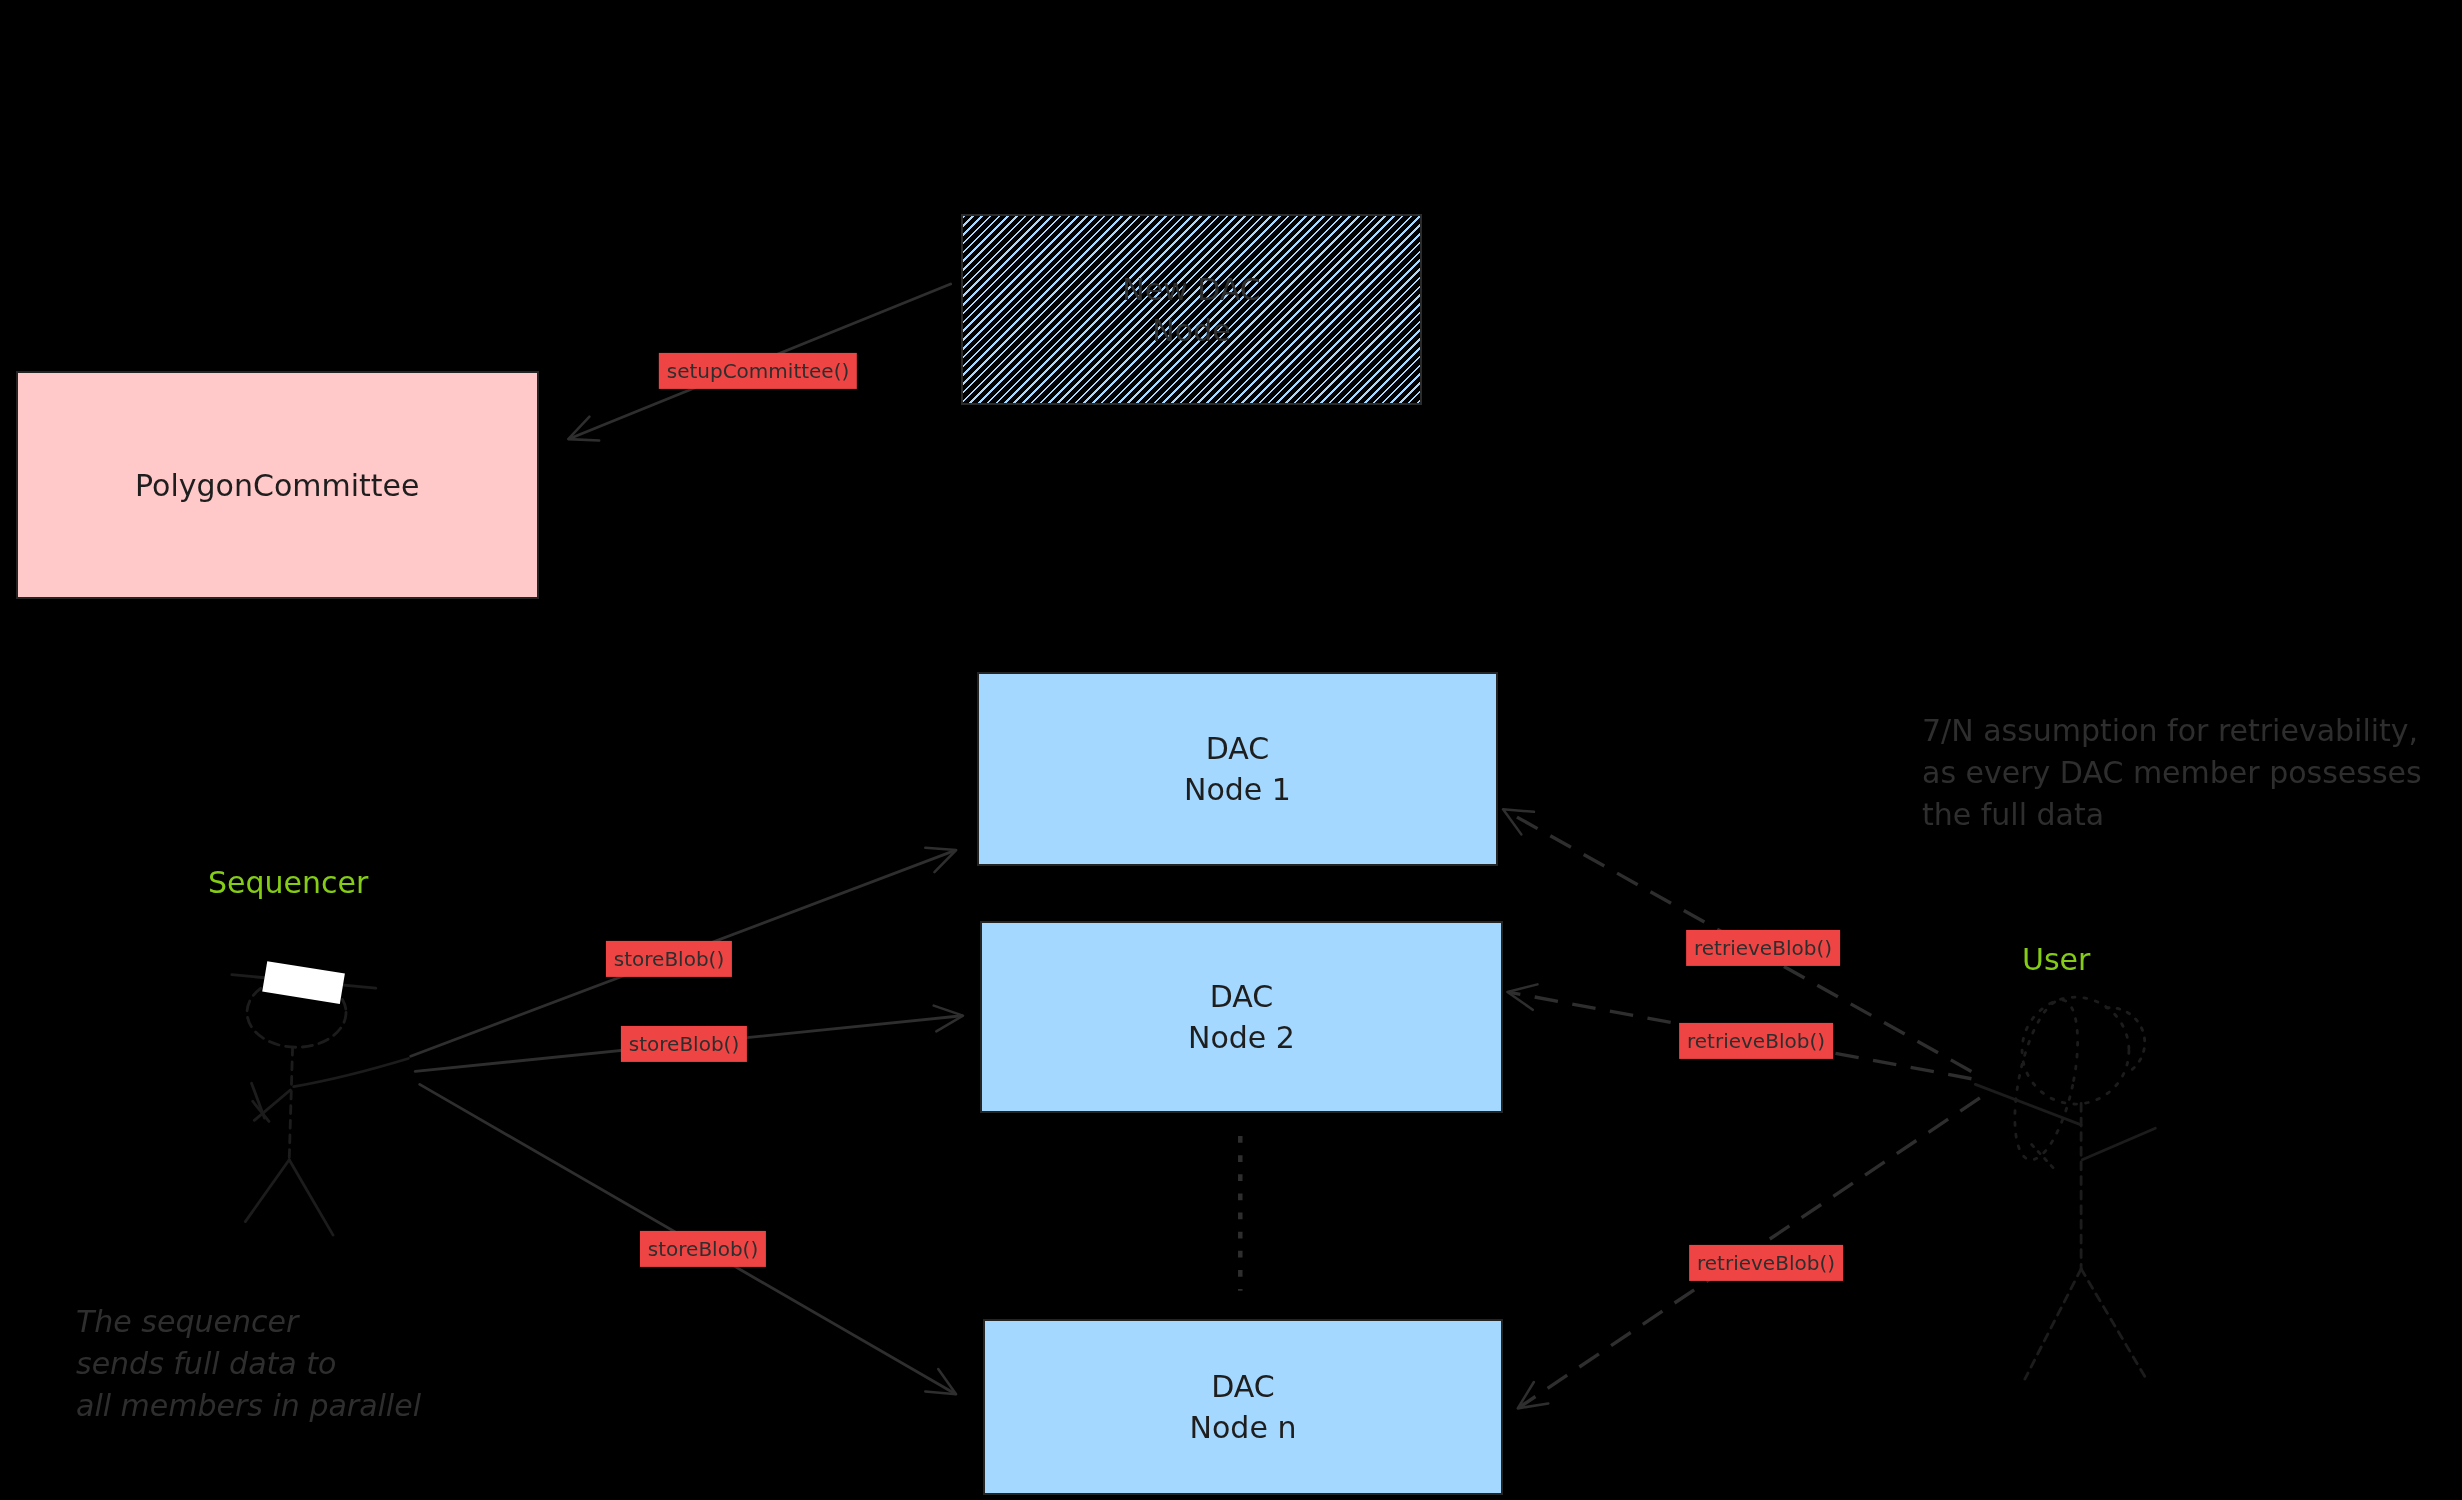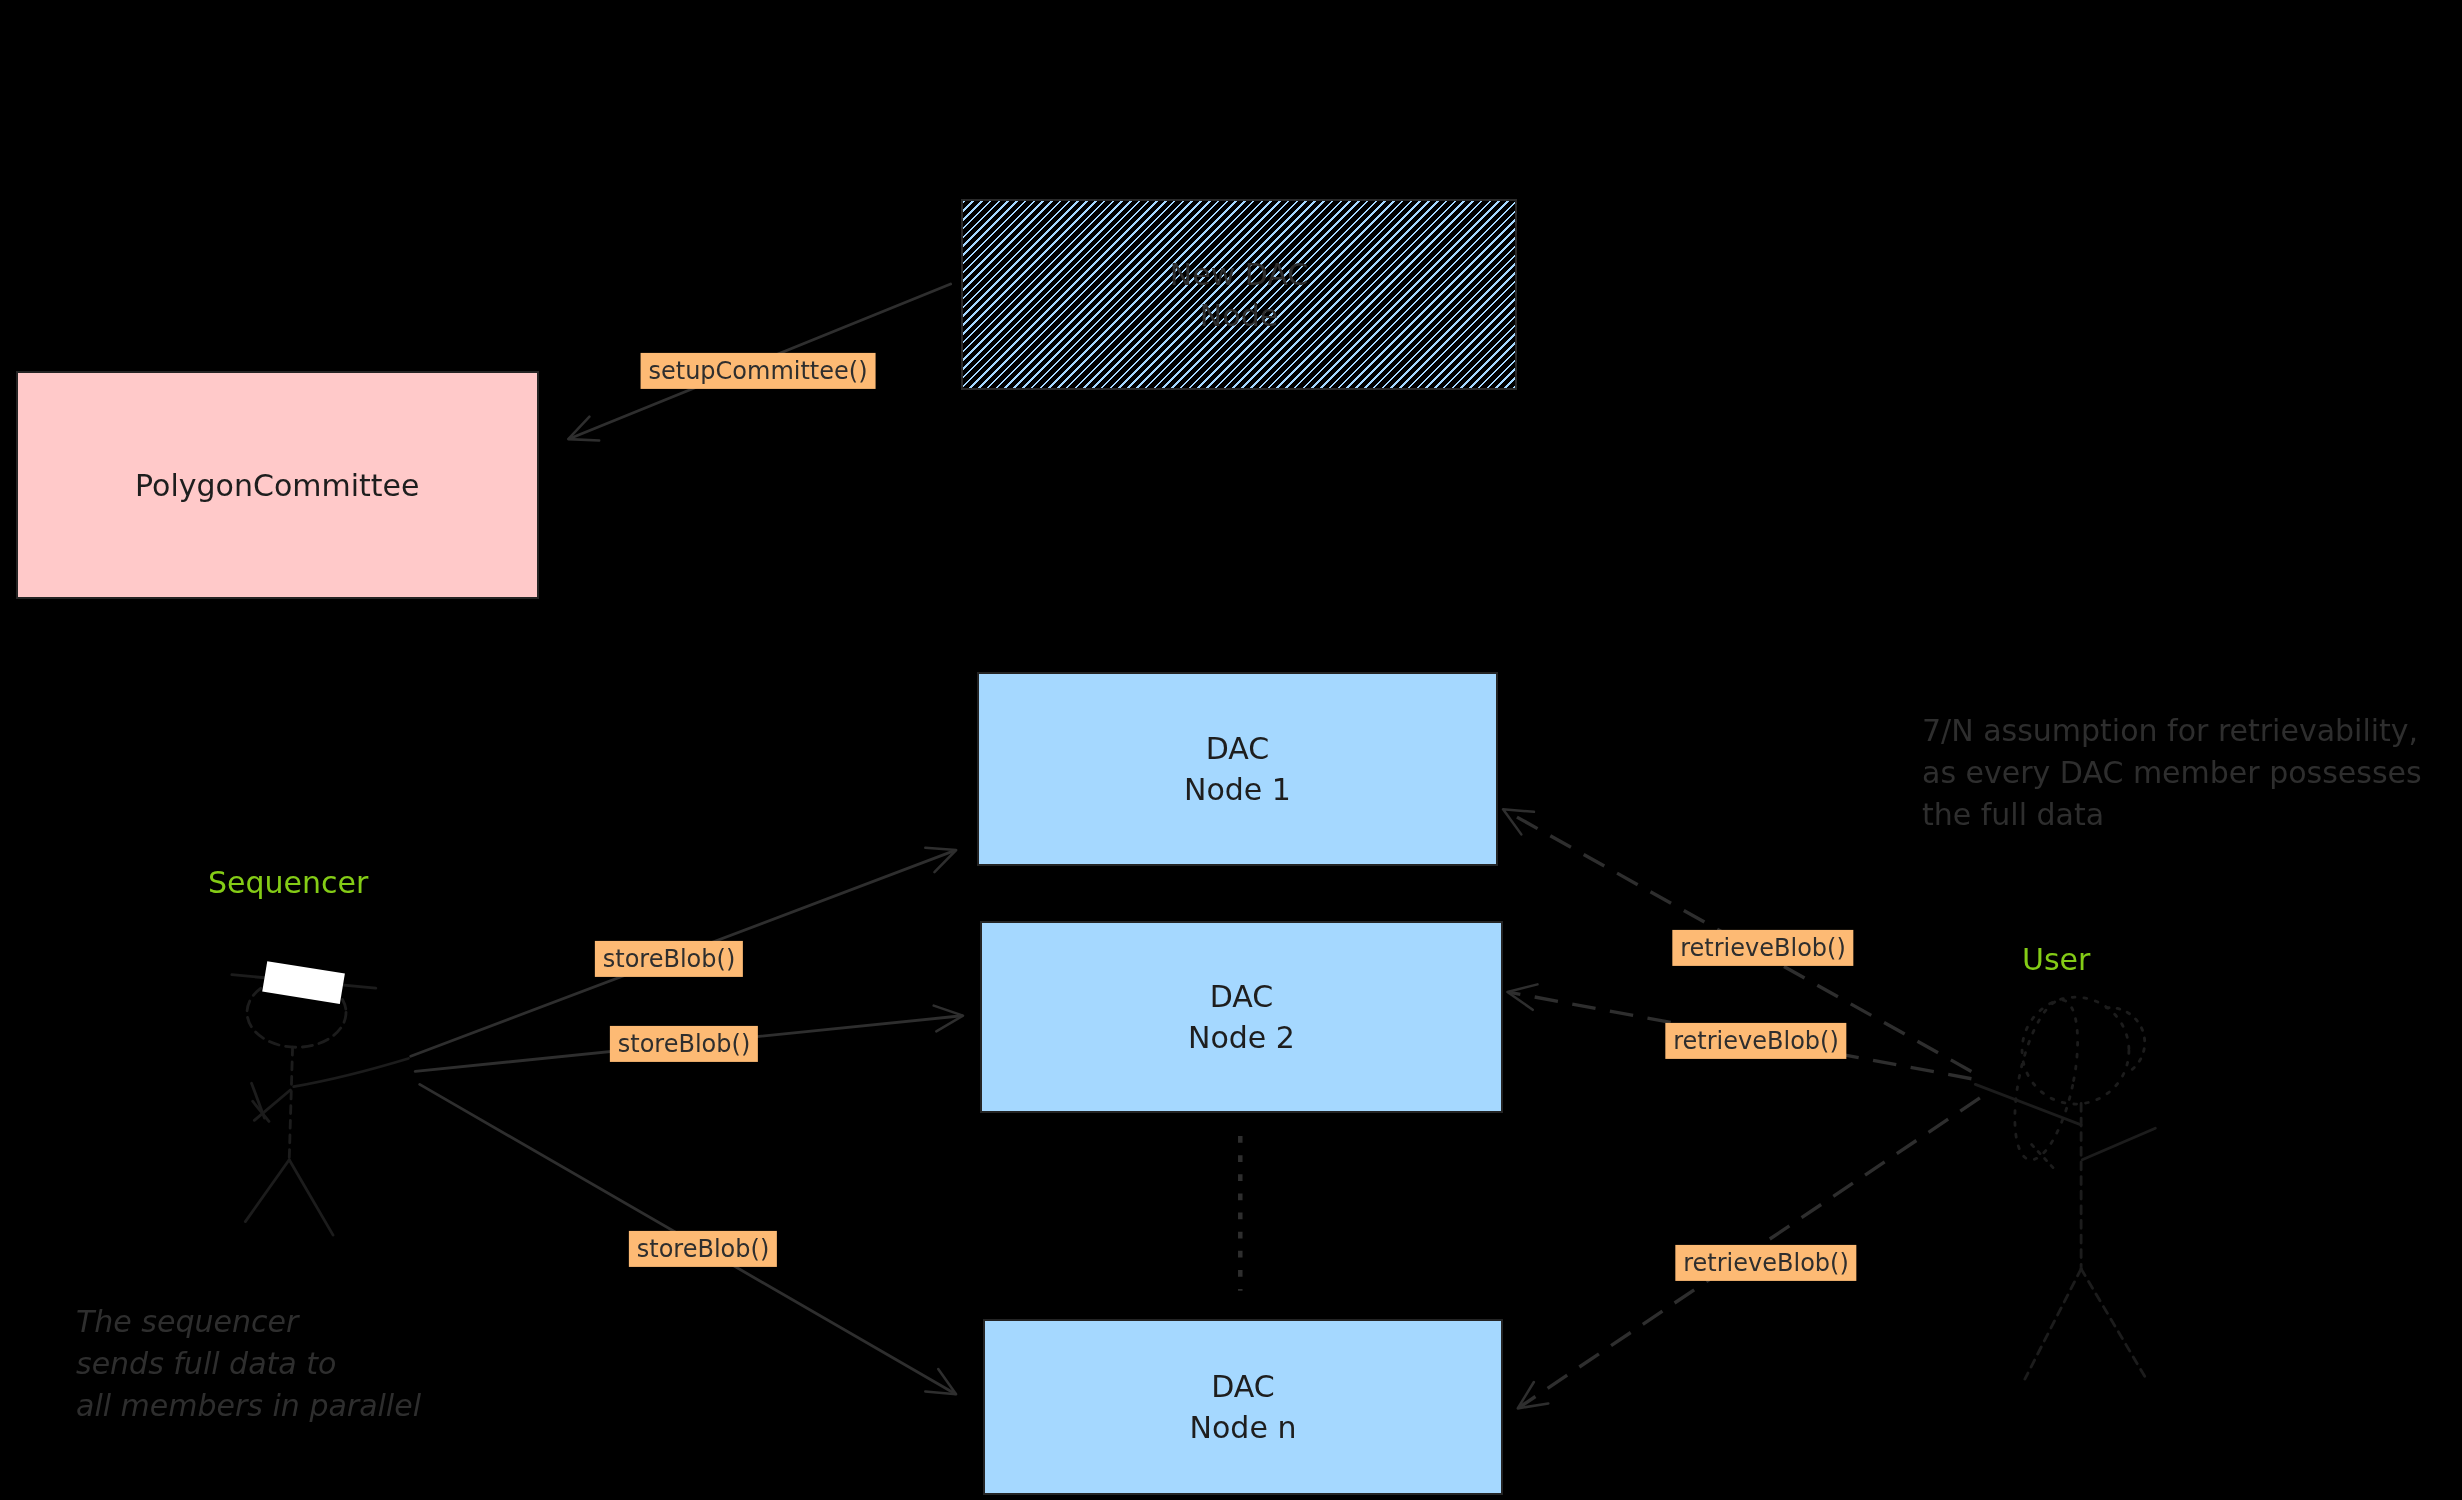--- a/index.html
+++ b/index.html
@@ -18,21 +18,21 @@
   .box.hatched{
     border-color:#2b2b2b;color:#2e2e2e;
     background:repeating-linear-gradient(135deg,#a5d8ff 0 1.8px,transparent 1.8px 6.2px);
   }
   .note{
     position:absolute;color:#2e2e2e;font-size:30px;line-height:42px;
     white-space:pre-line;
   }
   .edge-label{
     position:absolute;transform:translate(-50%,-50%);
-    background:#fdba74;color:#2e2e2e;font-size:24px;line-height:34px;
+    background:#ef4444;color:#2e2e2e;font-size:20px;line-height:34px;
     padding:1.1px 7.9px;white-space:nowrap;text-align:center;
   }
   .actor-label{position:absolute;color:#84cc16;font-size:30px;white-space:nowrap;}
 </style>
 </head>
 <body>
 
 <div id="canvas" style="background-color: rgb(0, 0, 0);">
 
   <svg id="wires" width="2462" height="1500" viewBox="0 0 4377 2667">
@@ -76,21 +76,21 @@
       <ellipse cx="3638" cy="1920" rx="48" ry="145" transform="rotate(12 3638 1920)" stroke-dasharray="5 16"></ellipse>
       <path d="M3612 2035 L3650 2076" stroke-dasharray="5 12"></path>
       <path d="M3700 1962 L3700 2256" stroke-dasharray="14 12"></path>
       <path d="M3700 2000 L3512 1928"></path>
       <path d="M3702 2062 L3832 2006"></path>
       <path d="M3700 2256 L3600 2452" stroke-dasharray="14 12"></path>
       <path d="M3700 2256 L3816 2452" stroke-dasharray="14 12"></path>
     </g>
   </svg>
 
-  <div class="box hatched" style="left:961px;top:199px;width:556px;height:191px;">
+  <div class="box hatched" style="left:961px;top:214px;width:461px;height:191px;">
     <span>New DAC
 Node</span>
   </div>
 
   <div class="box" style="left: 15.8px; top: 371px; width: 523px; height: 228px; background-color: rgb(255, 201, 201);">
     <span>PolygonCommittee</span>
   </div>
 
   <div class="box" style="left: 977px; top: 672px; width: 521px; height: 194px; background-color: rgb(165, 216, 255);">
     <span>DAC

